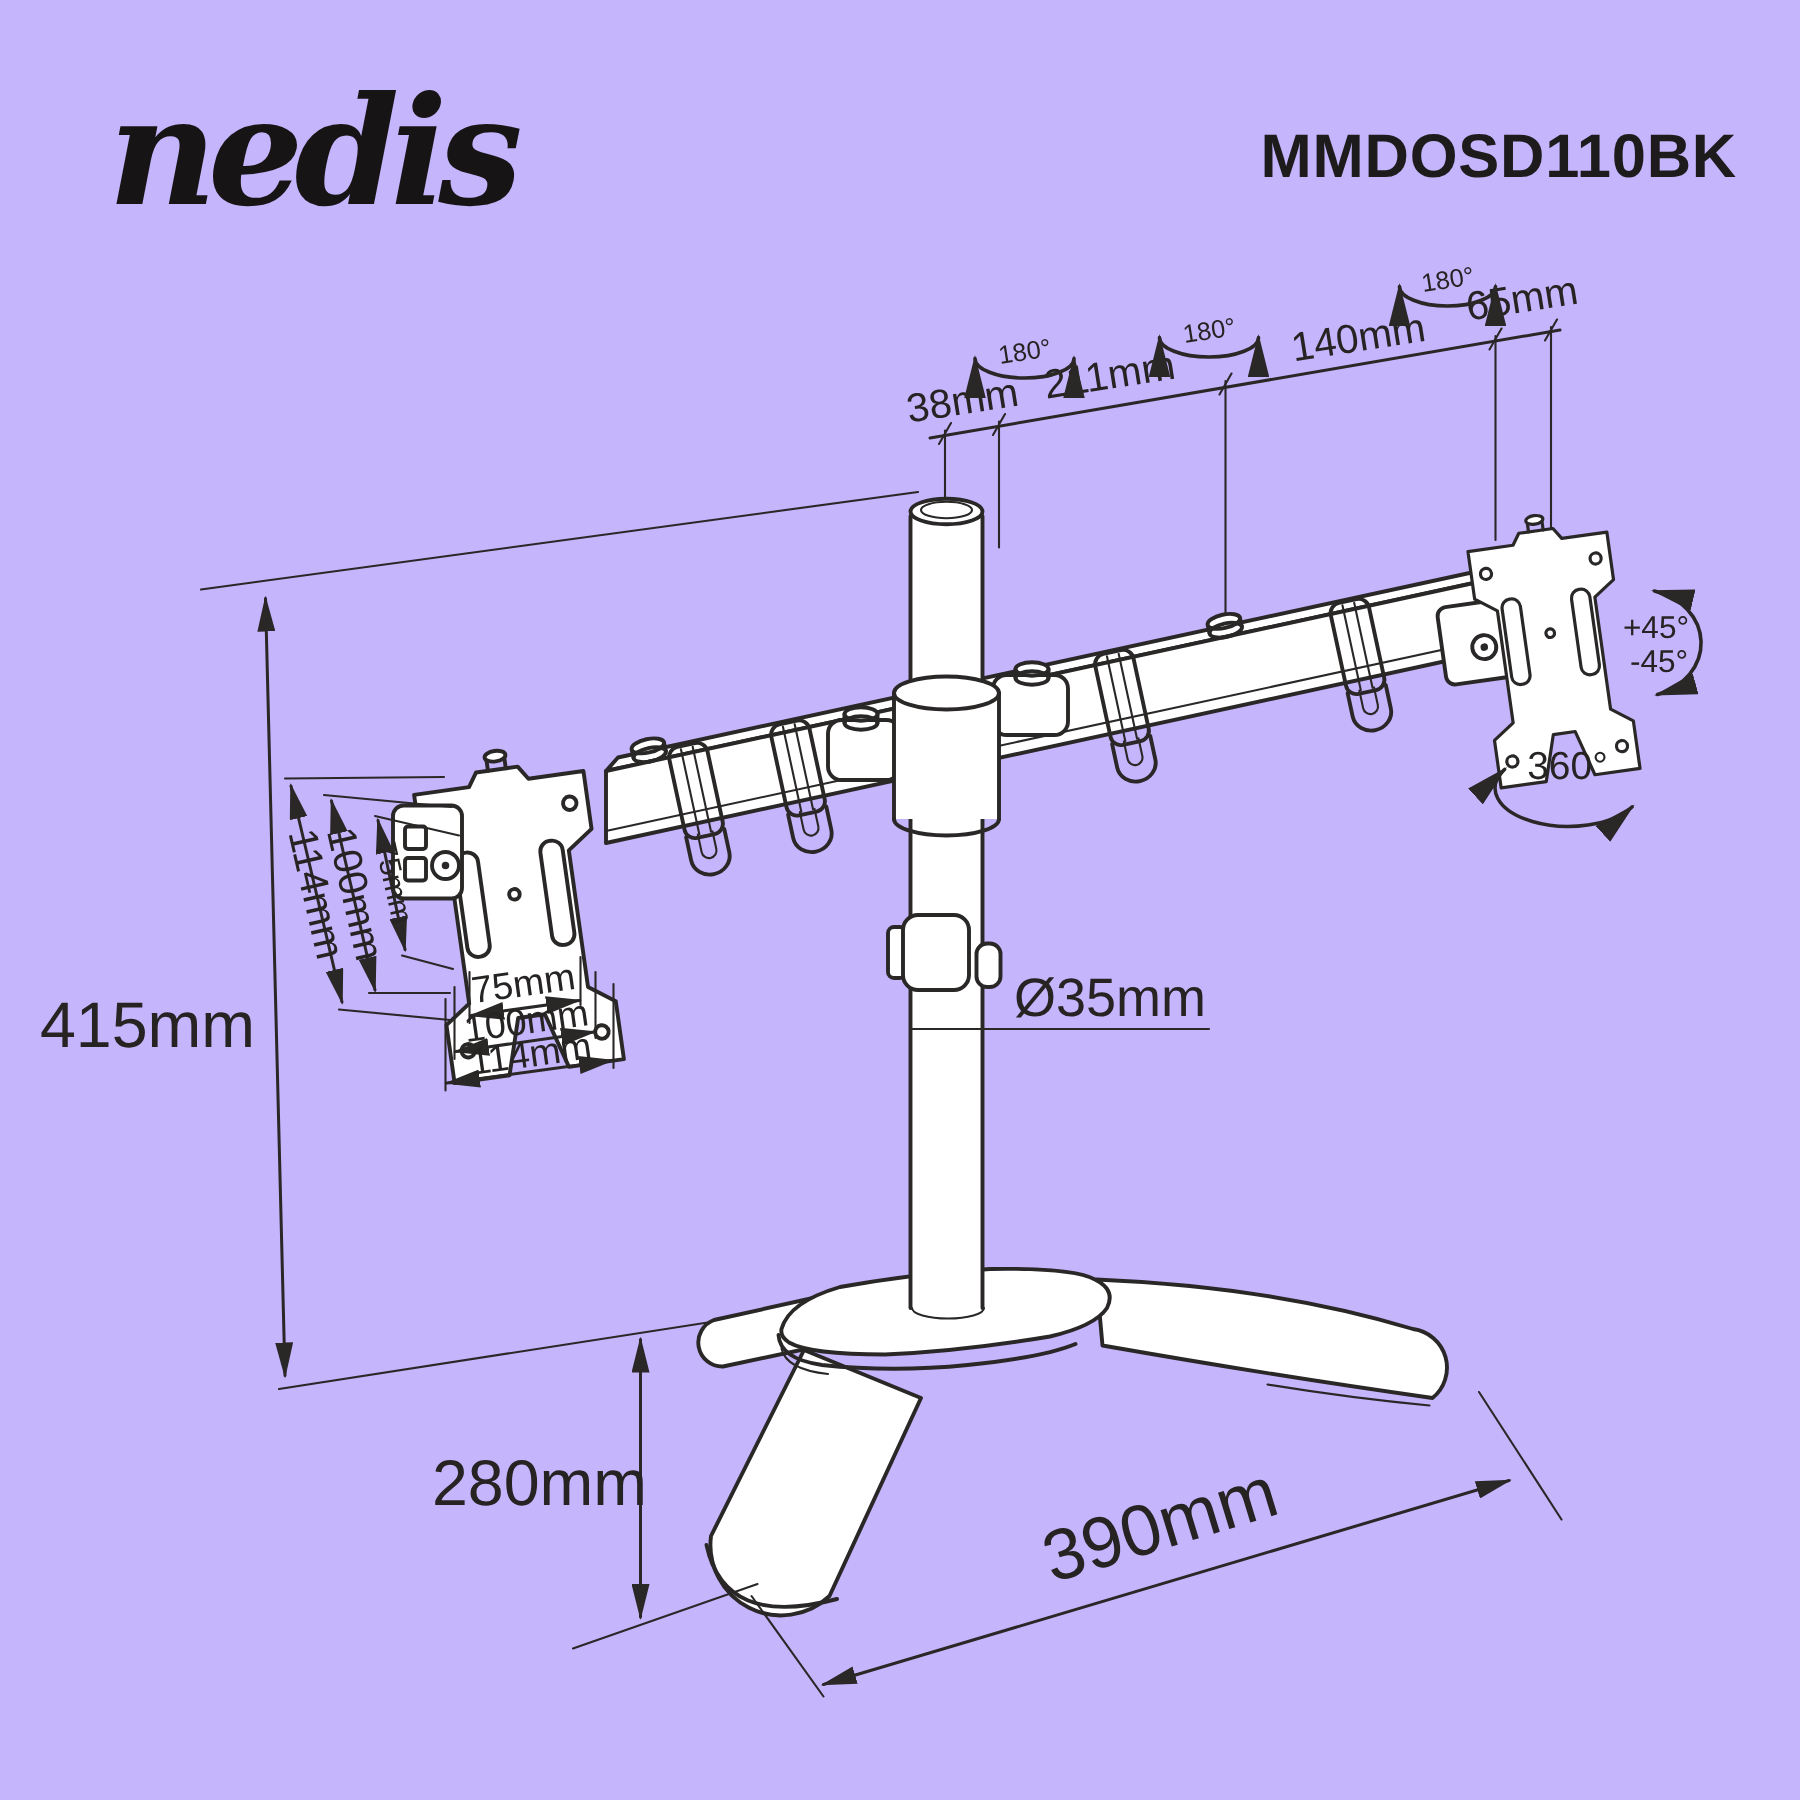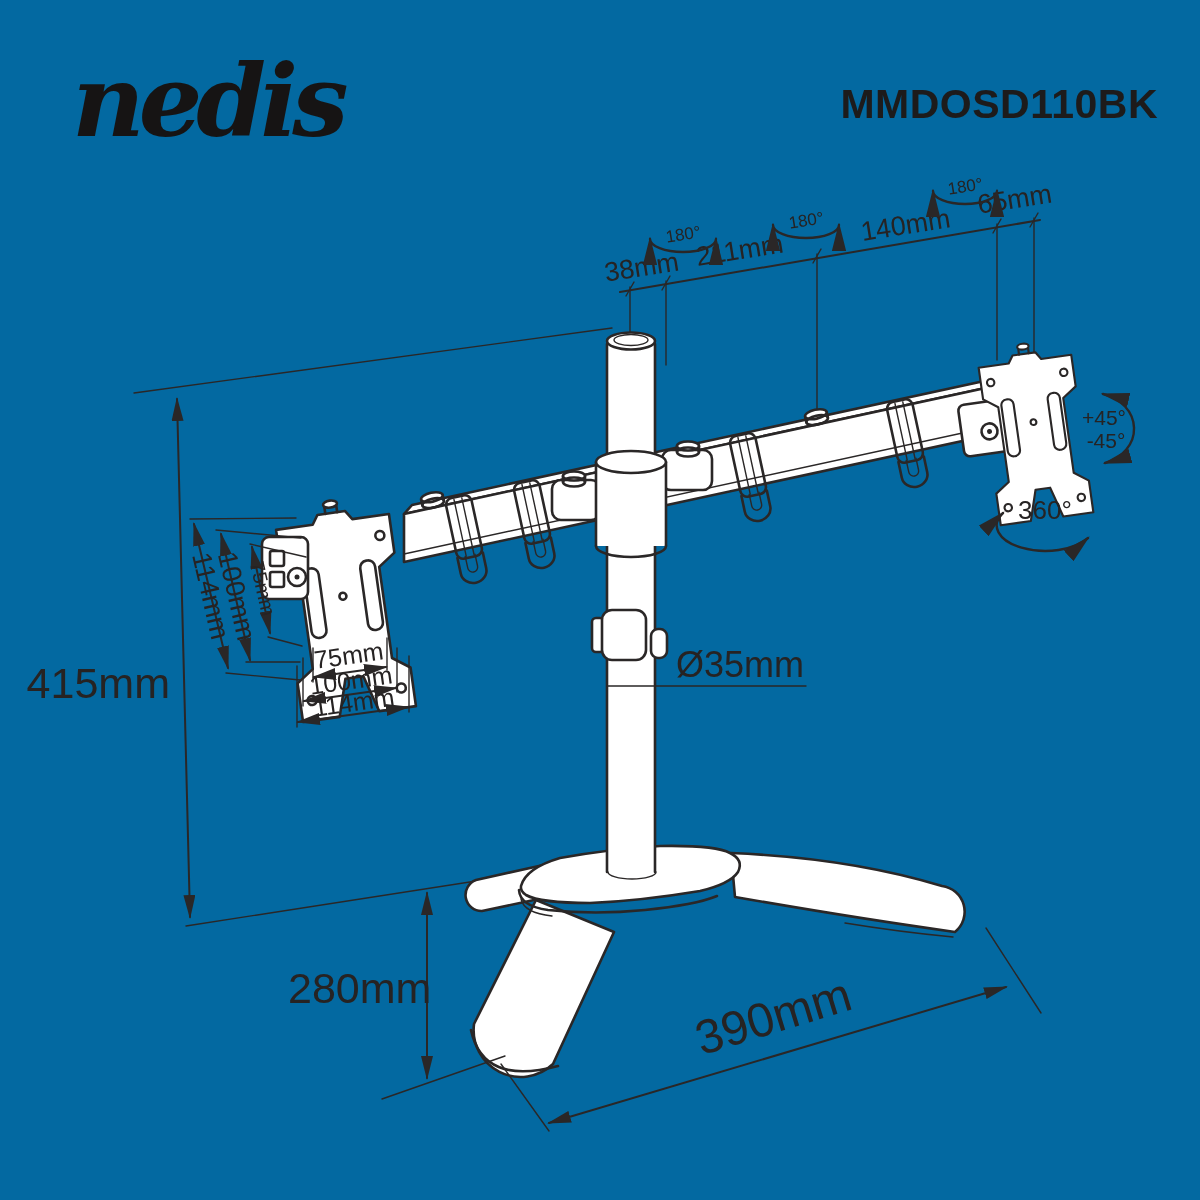--- a/index.html
+++ b/index.html
@@ -1,16 +1,16 @@
 <!DOCTYPE html>
 <html><head>
 <meta charset="utf-8">
 <style>
   html,body{margin:0;padding:0;background:#ffffff;}
-  .stage{position:relative;width:1200px;height:1200px;background:#0369a1;overflow:hidden;text-align:right;}
+  .stage{position:relative;width:1200px;height:1200px;background:#c4b5fd;overflow:hidden;text-align:right;}
   svg{display:block;}
   
   .s  {fill:none;stroke:#2a2727;stroke-width:2.6;stroke-linecap:round;stroke-linejoin:round;}
   .sf {fill:#ffffff;stroke:#2a2727;stroke-width:2.6;stroke-linecap:round;stroke-linejoin:round;}
   .dim{fill:none;stroke:#2a2727;stroke-width:2;stroke-linecap:round;}
   .thin{fill:none;stroke:#2a2727;stroke-width:1.4;stroke-linecap:round;}
   .arc{fill:none;stroke:#2a2727;stroke-width:2.4;stroke-linecap:round;}
   .wfill{fill:#ffffff;stroke:none;}
   
   text{font-family:"Liberation Sans","DejaVu Sans",sans-serif;fill:#262323;}

